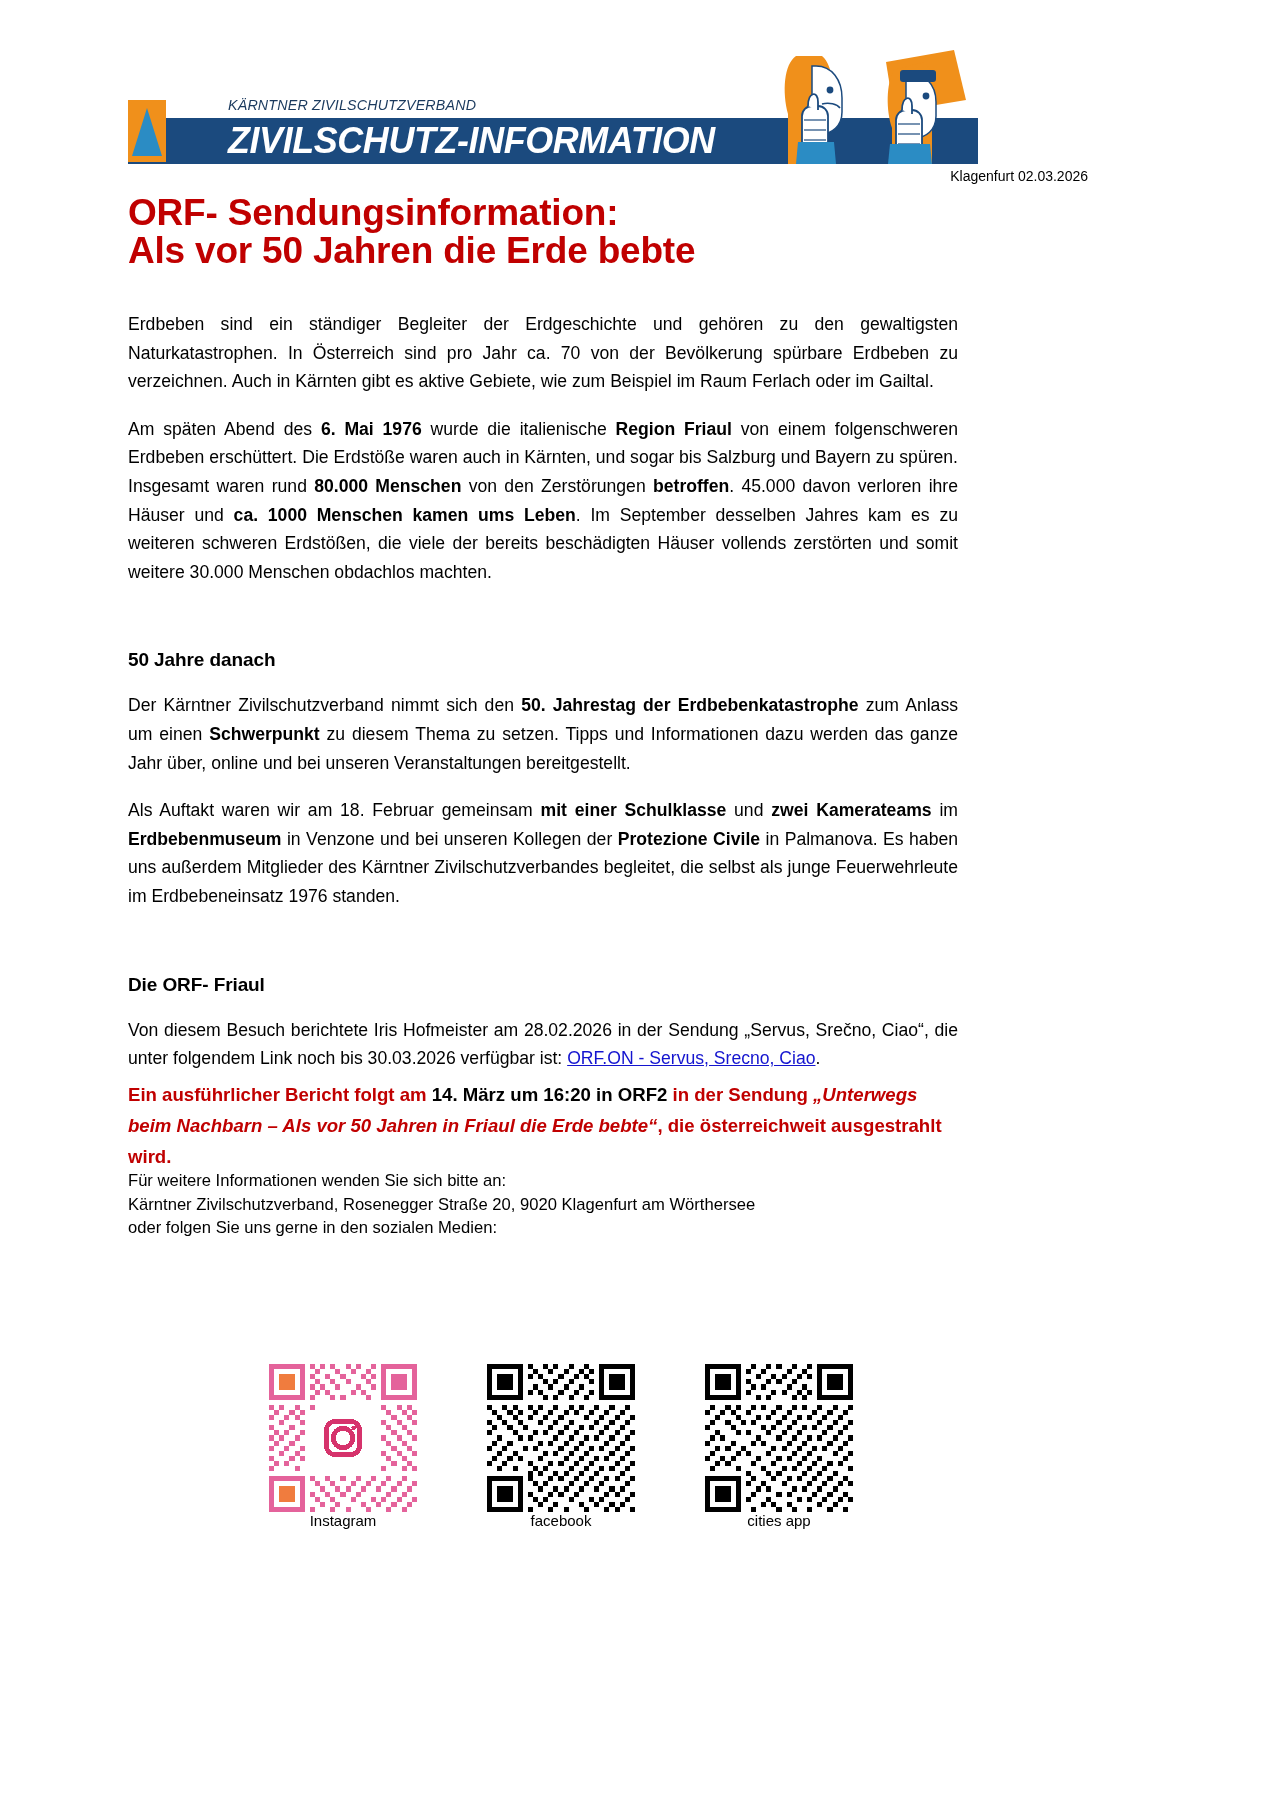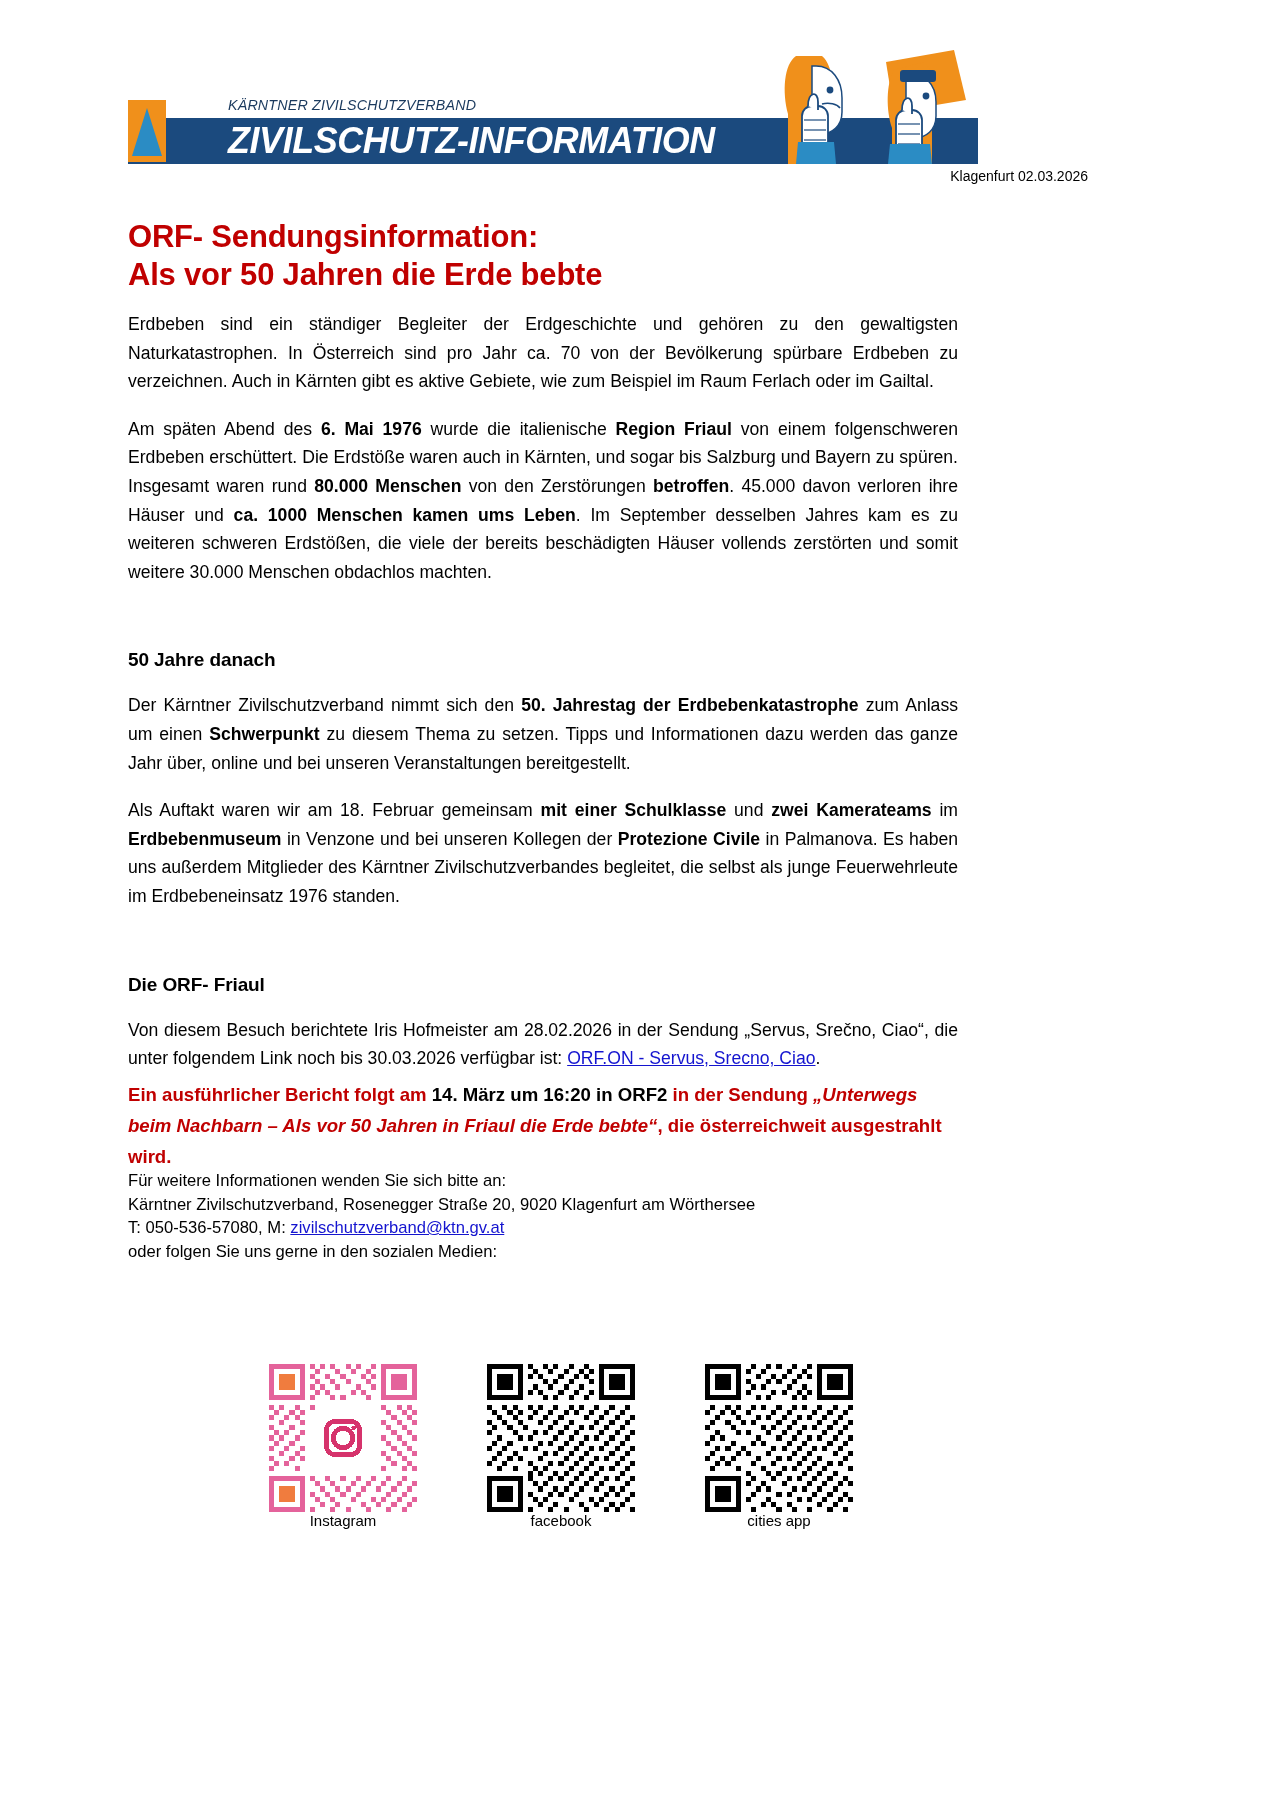--- a/index.html
+++ b/index.html
@@ -115,25 +115,24 @@
     width: 850px;
   }
 
   
   .doc-title {
     position: absolute;
     left: 128px;
     top: 194px;
     width: 850px;
     color: #C00000;
-    font-size: 31px;
+    font-size: 37px;
     line-height: 38px;
     font-weight: bold;
     letter-spacing: -0.2px;
-    margin-top: 24px;
   }
 
   
   .content {
     position: absolute;
     left: 128px;
     top: 310px;
     width: 830px;
   }
   h2.sec {
@@ -298,23 +297,20 @@
 
     <p class="red-block">
       <span>Ein ausführlicher Bericht folgt am </span><span class="blk">14. März um 16:20 in ORF2</span><span> in der Sendung </span><span class="ital">„Unterwegs beim Nachbarn – Als vor 50 Jahren in Friaul die Erde bebte“</span><span>, die österreichweit ausgestrahlt wird.</span>
     </p>
 
   </div>
 
   <div class="footer">
     <p>Für weitere Informationen wenden Sie sich bitte an:</p>
     <p>Kärntner Zivilschutzverband, Rosenegger Straße 20, 9020 Klagenfurt am Wörthersee</p>
-    <p>
-      <span>T: 050-536-57080, M: </span><a href="#">zivilschutzverband@ktn.gv.at</a>
-    </p>
     <p>oder folgen Sie uns gerne in den sozialen Medien:</p>
   </div>
 
   <div class="qr-row">
 
     <div class="qr-cell c1">
       <svg class="qr-img" viewBox="0 0 29 29" shape-rendering="crispEdges">
         <rect width="29" height="29" fill="#ffffff"></rect>
         <g fill="#E4639B">
 

